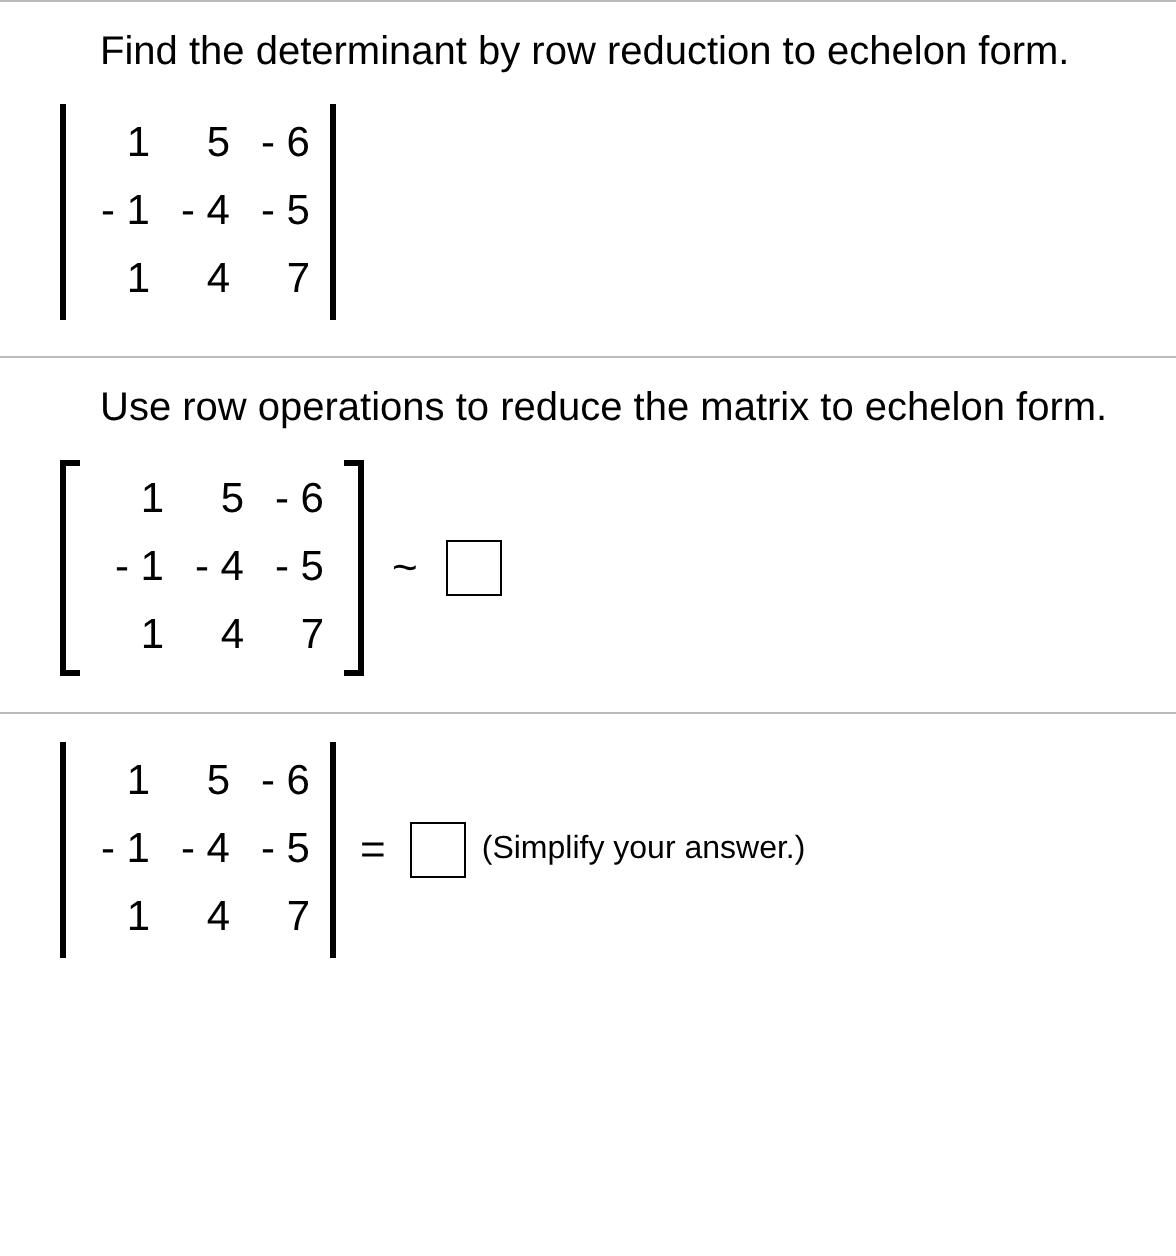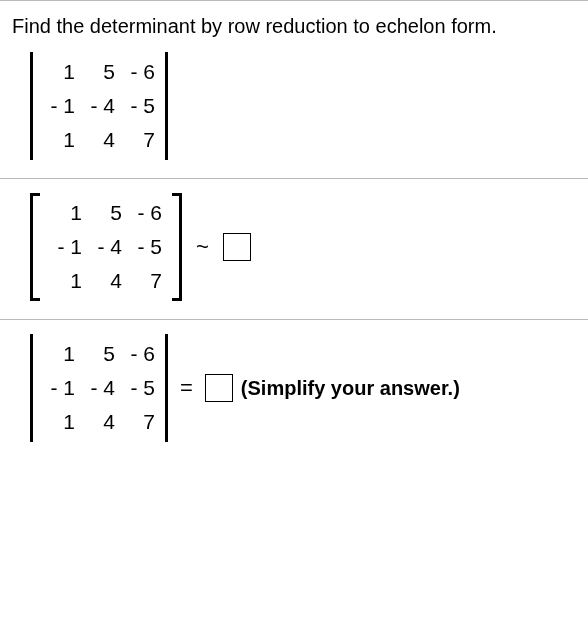--- a/index.html
+++ b/index.html
@@ -13,20 +13,21 @@
   }
   .hr {
     border-top: 1px solid #bbb;
     margin: 0;
   }
   .section {
     padding: 14px 12px 18px 12px;
   }
   .prompt {
     margin-bottom: 14px;
+    margin-left: 38px;
   }
   .row-line {
     display: flex;
     align-items: center;
     gap: 8px;
     margin-left: 18px;
   }
   .matrix {
     display: flex;
     align-items: stretch;
@@ -83,22 +84,21 @@
     padding: 0 4px;
   }
   .ans-box {
     width: 26px;
     height: 26px;
     border: 1px solid #000;
     display: inline-block;
     background: #fff;
   }
   .note {
-    font-size: 20px;
-    font-weight: bold;
+    font-size: 16px;
   }
 </style>
 </head>
 <body>
 
 <div class="hr"></div>
 
 <div class="section">
   <div class="prompt">Find the determinant by row reduction to echelon form.</div>
   <div class="row-line">
@@ -116,20 +116,21 @@
         <div class="m-cell">7</div>
       </div>
       <div class="bar-right"></div>
     </div>
   </div>
 </div>
 
 <div class="hr"></div>
 
 <div class="section">
+  <div class="prompt">Use row operations to reduce the matrix to echelon form.</div>
   <div class="row-line">
     <div class="matrix">
       <div class="bracket-left"></div>
       <div class="m-grid">
         <div class="m-cell">1</div>
         <div class="m-cell">5</div>
         <div class="m-cell">- 6</div>
         <div class="m-cell">- 1</div>
         <div class="m-cell">- 4</div>
         <div class="m-cell">- 5</div>

